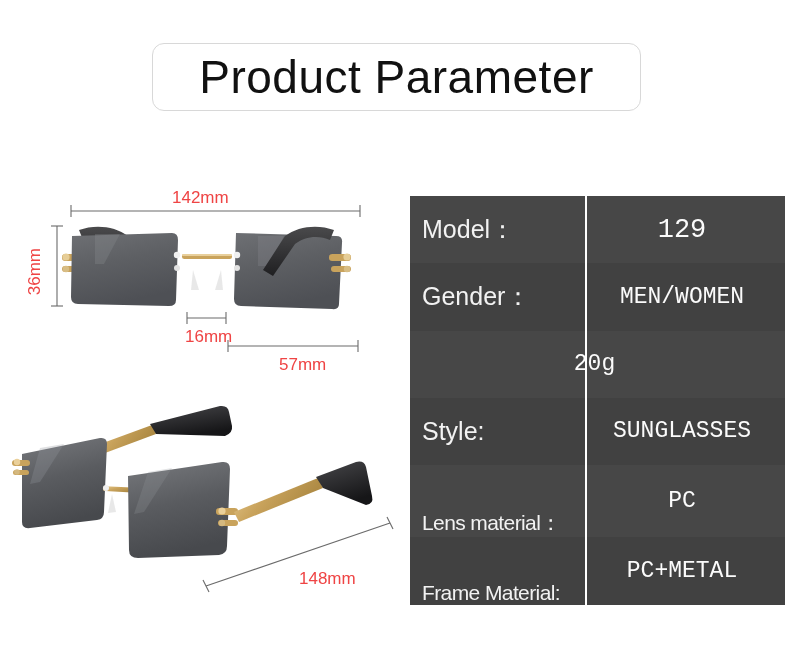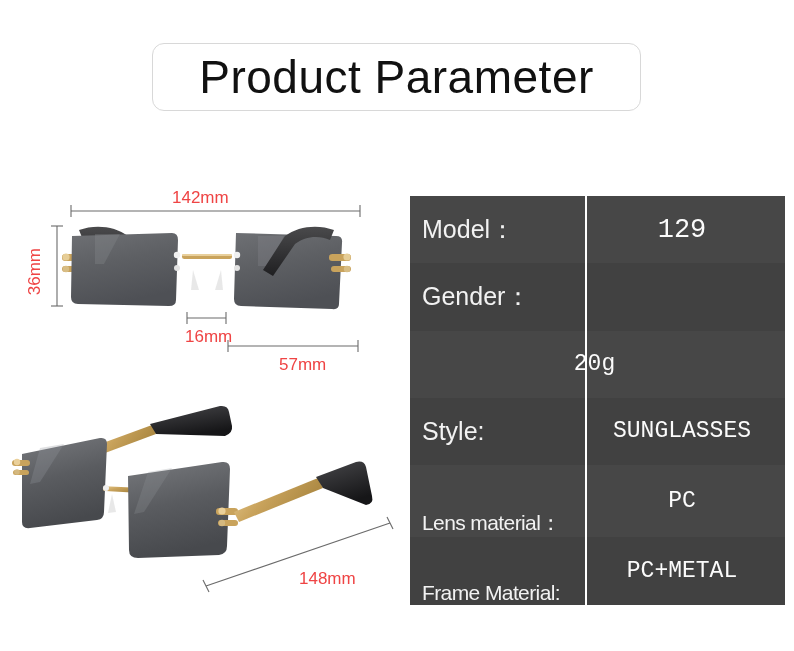--- a/index.html
+++ b/index.html
@@ -276,20 +276,21 @@
 <div class="param-table">
   <div class="divider"></div>
 
   <div class="param-row">
     <div class="param-label">Model：</div>
     <div class="param-value big">129</div>
   </div>
 
   <div class="param-row alt">
     <div class="param-label">Gender：</div>
+    <div class="param-value">MEN/WOMEN</div>
   </div>
 
   <div class="param-row">
     <div class="param-value">20g</div>
   </div>
 
   <div class="param-row alt">
     <div class="param-label">Style:</div>
     <div class="param-value">SUNGLASSES</div>
   </div>

